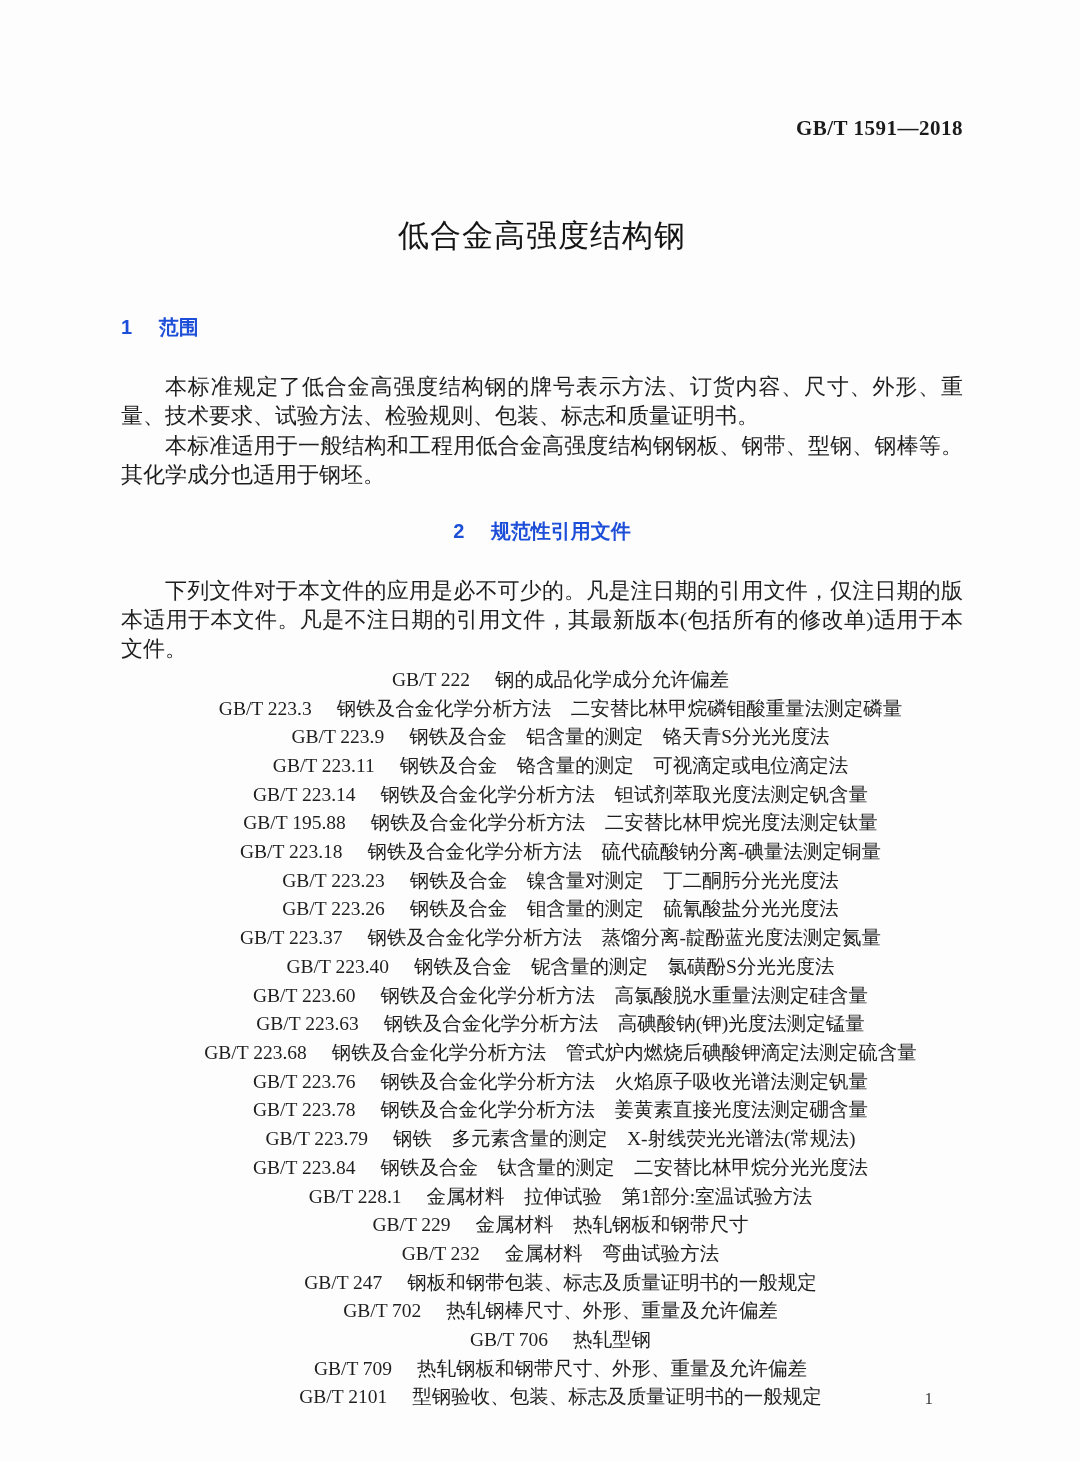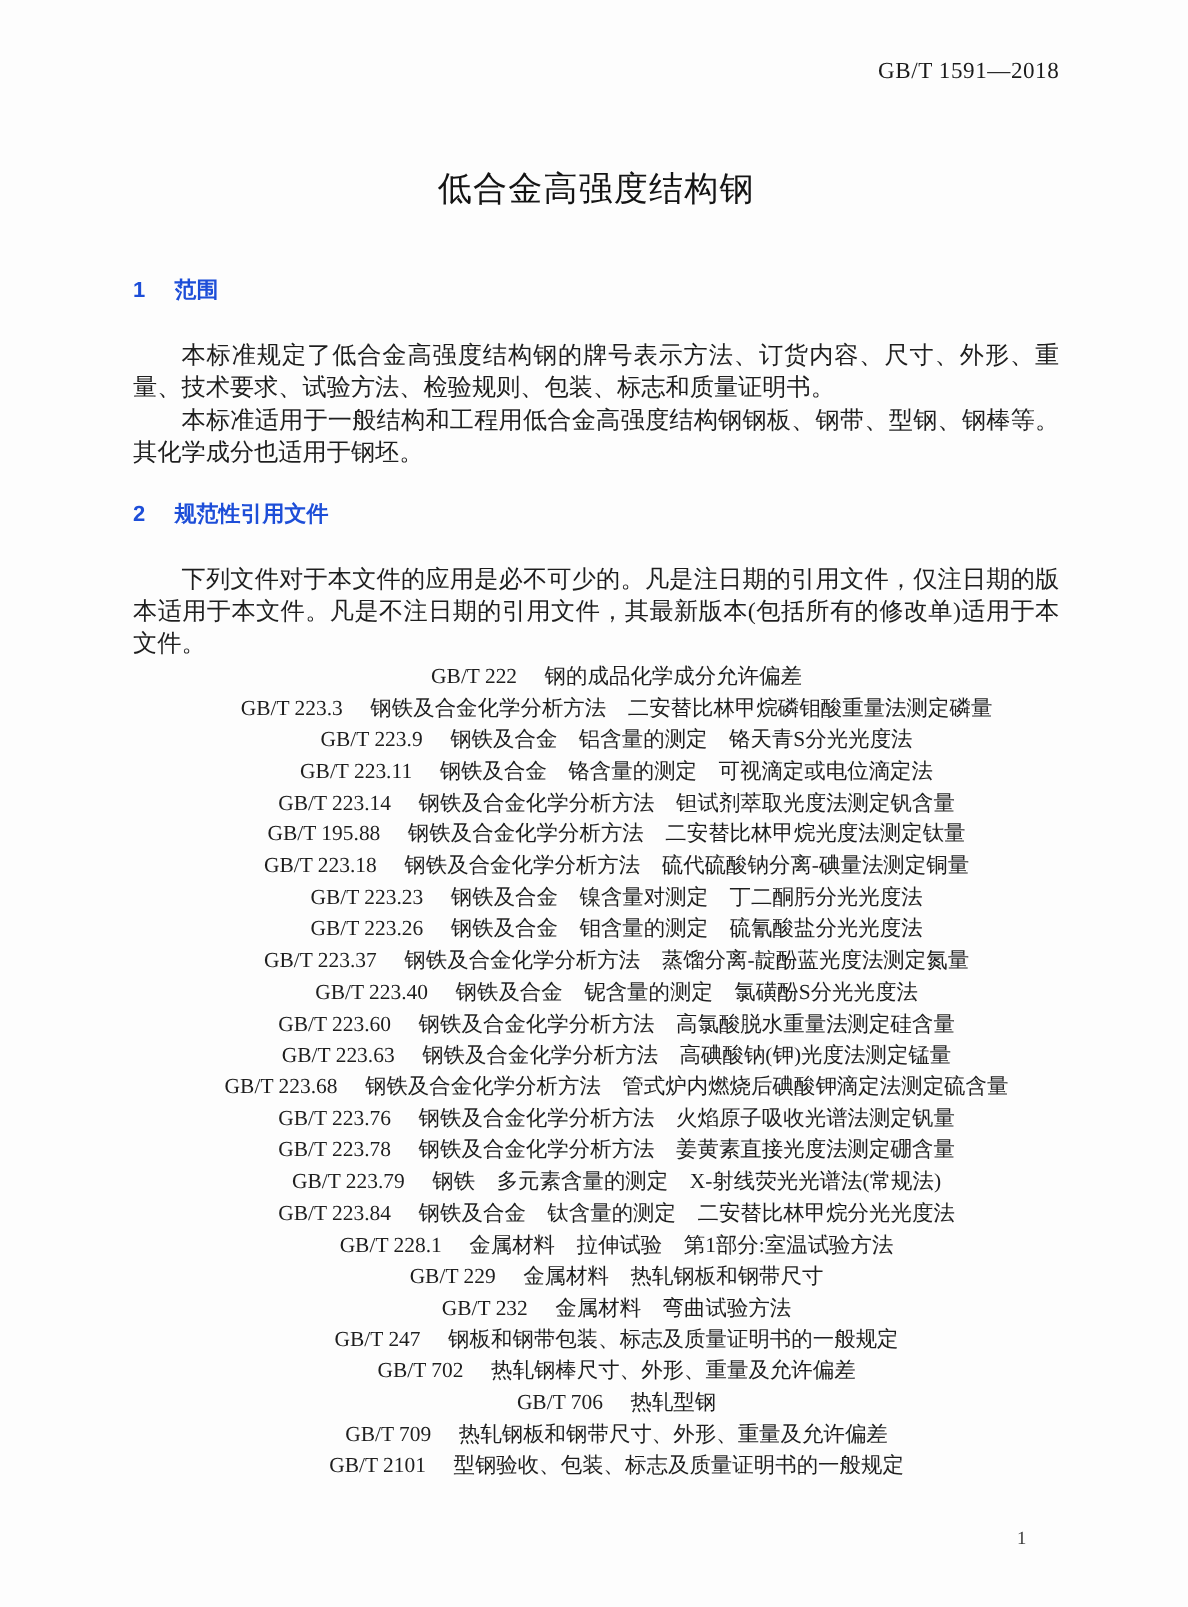--- a/index.html
+++ b/index.html
@@ -16,24 +16,24 @@
     font-family: "Liberation Serif", "DejaVu Serif", serif;
     color: #1e1e1e;
   }
   .content {
     position: absolute;
     left: 121px;
     right: 117px;
     top: 0;
   }
   .doc-number {
-    padding-top: 52px;
+    padding-top: 116px;
     text-align: right;
     font-family: "Liberation Serif", "DejaVu Serif", serif;
-    font-weight: 400;
+    font-weight: 700;
     font-size: 21px;
     letter-spacing: 0.5px;
     color: #1b1b1b;
   }
   .doc-title {
     margin: 74px 0 0 0;
     text-align: center;
     font-family: "Liberation Sans", "DejaVu Sans", sans-serif;
     font-weight: 400;
     font-size: 31px;
@@ -46,20 +46,21 @@
     font-weight: 700;
     font-size: 20px;
     color: #1d4ed8;
   }
   .sec-heading .sec-num {
     display: inline-block;
     margin-right: 21px;
   }
   .sec-heading.sec2 {
     margin-top: 28px;
+    text-align: center;
   }
   .para {
     margin: 0;
     text-indent: 2em;
     font-size: 22px;
     line-height: 29.4px;
     text-align: justify;
     color: #1e1e1e;
   }
   .sec-heading + .para {

